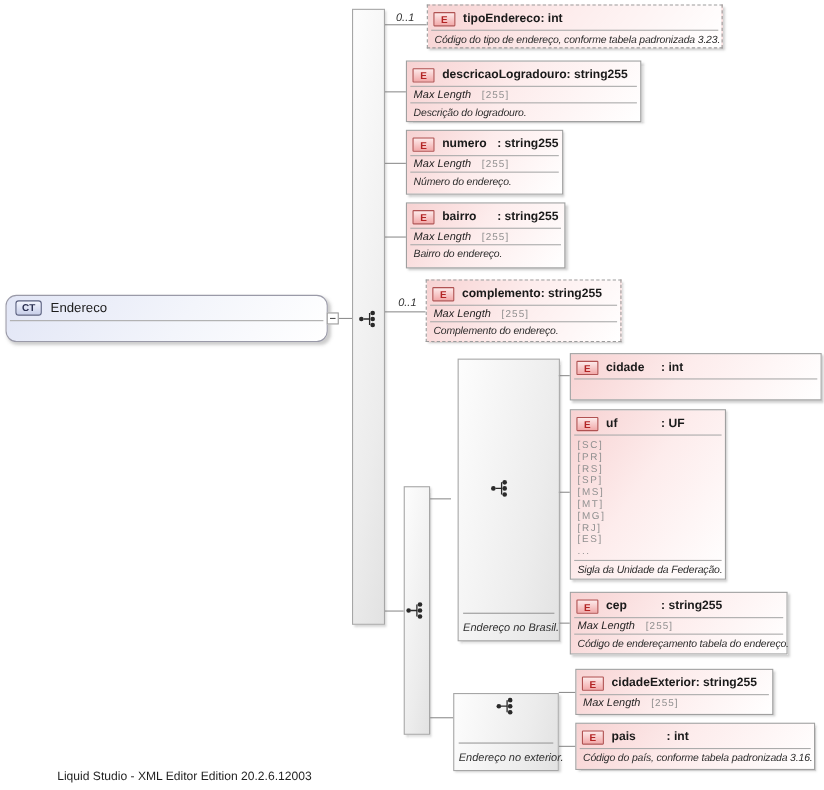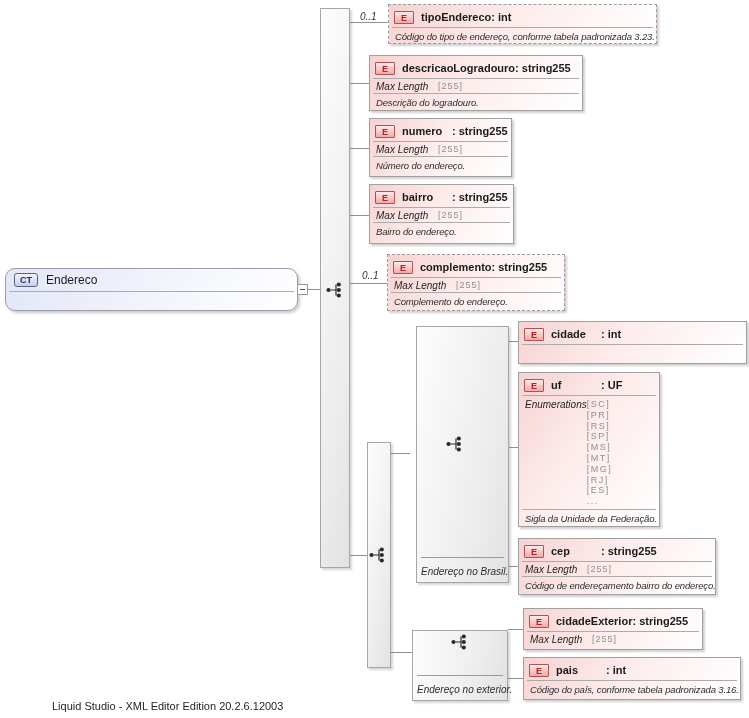--- a/index.html
+++ b/index.html
@@ -212,21 +212,20 @@
   </div>
 
   <div class="elem" style="left:518px;top:372px;width:142px;height:155px">
     <div class="elem-header">
       <span class="ebadge">E</span>
       <span class="ename">uf</span>
       <span class="etype">: UF</span>
     </div>
     <div class="sep"></div>
     <div class="enum-section">
-      <span class="enum-label">Enumerations</span>
       <span class="enum-values">
         <span>[SC]</span>
         <span>[PR]</span>
         <span>[RS]</span>
         <span>[SP]</span>
         <span>[MS]</span>
         <span>[MT]</span>
         <span>[MG]</span>
         <span>[RJ]</span>
         <span>[ES]</span>
@@ -242,21 +241,21 @@
       <span class="ebadge">E</span>
       <span class="ename">cep</span>
       <span class="etype">: string255</span>
     </div>
     <div class="sep"></div>
     <div class="facet-row">
       <span class="facet-label">Max Length</span>
       <span class="facet-value">[255]</span>
     </div>
     <div class="sep"></div>
-    <div class="desc">Código de endereçamento bairro do endereço.</div>
+    <div class="desc">Código de endereçamento tabela do endereço.</div>
   </div>
 
   <div class="bar" style="left:412px;top:630px;width:96px;height:71px">
     <div class="group-label-wrap">
       <span class="group-label">Endereço no exterior.</span>
     </div>
   </div>
   <div class="icon-holder" style="left:450px;top:633px">
     <svg width="22" height="18" viewBox="0 0 22 18">
       <circle cx="3.5" cy="9" r="2.1" fill="#2a2a2a"></circle>

